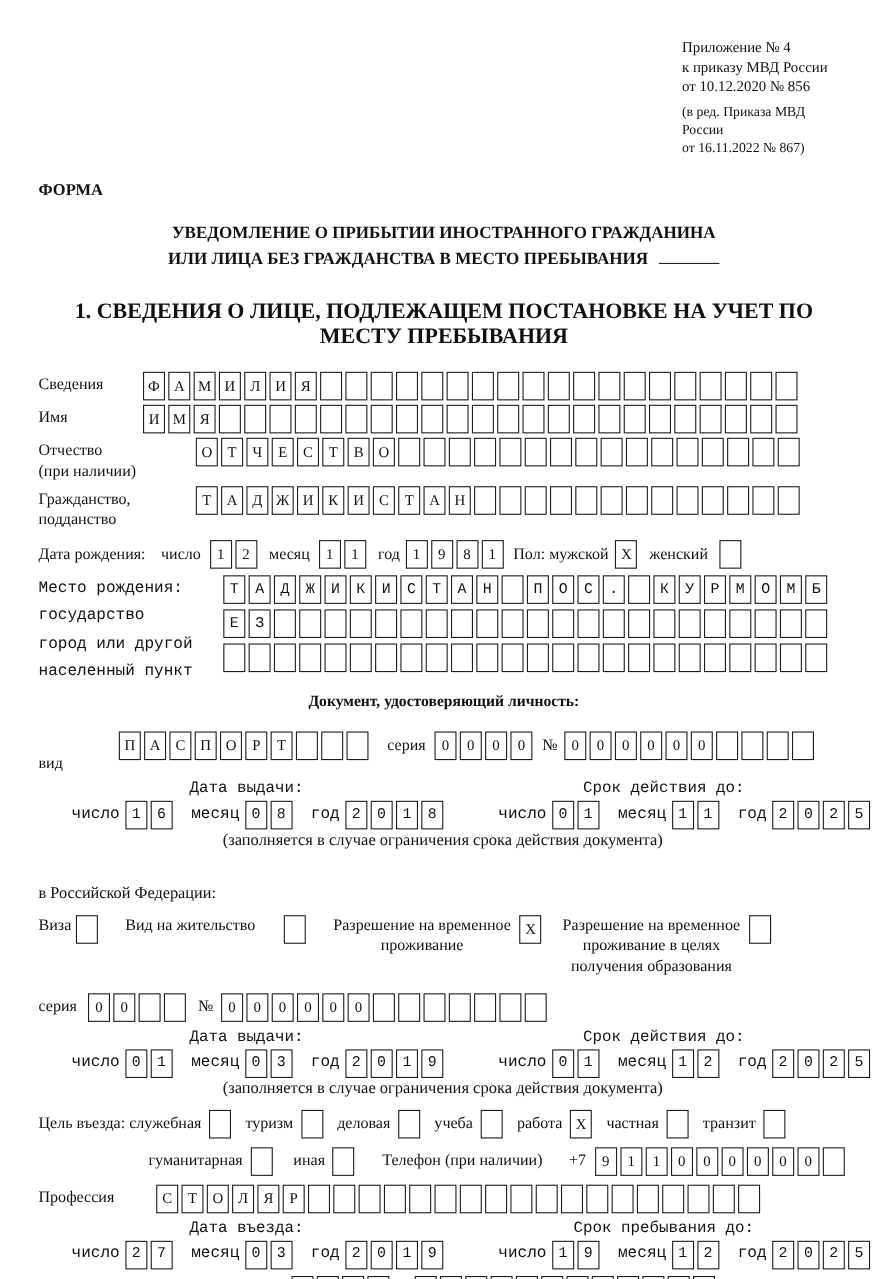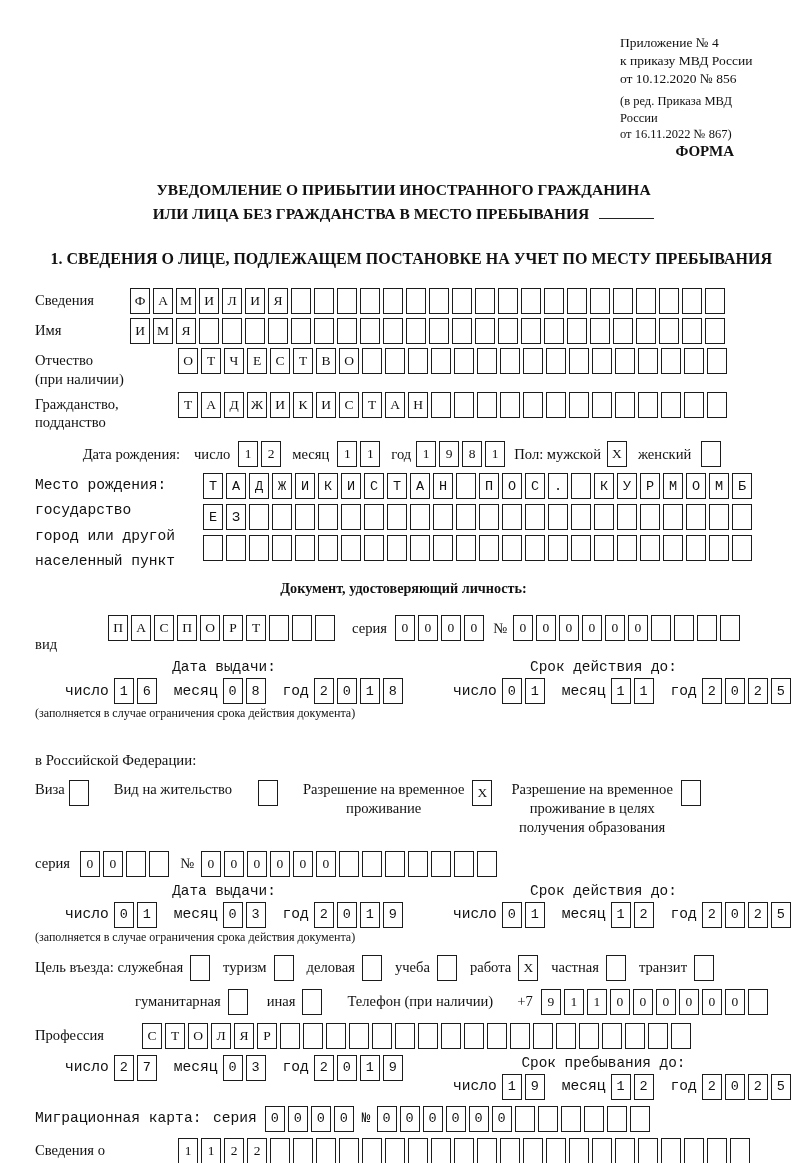--- a/index.html
+++ b/index.html
@@ -3,45 +3,45 @@
 <meta charset="utf-8">
 <style>
   html,body{margin:0;padding:0;background:#fff;}
   .page{
     position:relative;width:800px;height:1163px;margin:0 auto;background:#fff;
     font-family:"Liberation Serif","DejaVu Serif",serif;color:#111;
     box-sizing:border-box;padding:34px 28px 0 35px;overflow:hidden;
   }
   .hdr{margin-left:585px;font-size:13.5px;line-height:1.35;}
   .hdr .sub{font-size:12.5px;margin-top:4px;}
-  .forma{text-align:right;padding-right:38px;font-weight:bold;font-size:15px;}
+  .forma{margin-top:22px;text-align:left;padding-right:38px;font-weight:bold;font-size:15px;}
   .title{margin-top:18px;text-align:center;font-weight:bold;font-size:15.5px;line-height:1.55;}
   .blank-line{display:inline-block;width:55px;border-bottom:1.6px solid #222;vertical-align:baseline;margin-left:10px;}
-  .sec1{margin-top:24px;text-align:right;font-weight:bold;font-size:16px;margin-bottom:20px;}
+  .sec1{margin-top:24px;text-align:center;font-weight:bold;font-size:20px;margin-bottom:20px;}
   .lbl{font-size:14.6px;line-height:1.25;}
   .row{display:flex;align-items:flex-start;margin-bottom:4px;}
   .boxes{display:flex;flex-wrap:nowrap;}
   .bx{
     display:inline-flex;align-items:center;justify-content:center;
     width:18px;height:24px;border:1.6px solid #1c1c1c;margin-right:3px;
     font-size:13.5px;flex:0 0 auto;background:#fff;
   }
   .lblw95{width:95px;flex:0 0 95px;padding-top:3px;}
   .lblw143{width:143px;flex:0 0 143px;padding-top:3px;}
   .lblw168{width:168px;flex:0 0 168px;padding-top:3px;}
   .stack{display:flex;flex-direction:column;gap:5px;}
   .doc-title{text-align:center;font-weight:bold;font-size:14.2px;margin:10px 0 6px 0;}
   .datepair{display:flex;margin-bottom:2px;}
   .dp-left{width:378px;flex:0 0 378px;}
   .dp-right{flex:1;}
   .dp-head{text-align:center;font-size:14.4px;margin-bottom:3px;}
   .dp-nums{display:flex;align-items:center;}
   .dp-nums .lbl{padding-right:5px;}
   .dp-nums .gap{width:14px;}
-  .note-r{text-align:left;font-size:12px;margin:2px 2px 10px 0;}
+  .note-r{text-align:center;font-size:15px;margin:2px 2px 10px 0;}
   .opt{display:flex;align-items:flex-start;}
   .opt .txt{font-size:14.6px;line-height:1.3;text-align:center;}
   .opt .bxwrap{margin-left:8px;margin-top:0;}
   .purpose-row{display:flex;align-items:center;margin-bottom:8px;flex-wrap:nowrap;}
   .purpose-row .lbl{white-space:nowrap;}
   .purpose-row .cb{margin:0 10px 0 7px;}
   .reps{display:flex;margin-top:6px;}
   .mt6{margin-top:6px;font-family:Liberation Mono, monospace;} .mt10{margin-top:10px;} .mt14{margin-top:14px;}
   .intro{font-size:14.8px;line-height:1.5;}
 </style>
@@ -194,21 +194,21 @@
         <span class="bx"></span>
         <span class="bx"></span>
         <span class="bx"></span>
         <span class="bx"></span>
         <span class="bx"></span>
         <span class="bx"></span>
         <span class="bx"></span>
       </div>
   </div>
 
-  <div class="row mt10" style="align-items:center;justify-content:center;">
+  <div class="row mt10" style="align-items:center;">
     <span class="lbl" style="padding-right:14px;">Дата рождения:</span>
     <span class="lbl" style="padding-right:8px;">число</span>
     <span class="boxes">
         <span class="bx">1</span>
         <span class="bx">2</span>
       </span>
     <span class="lbl" style="padding:0 8px;">месяц</span>
     <span class="boxes">
         <span class="bx">1</span>
         <span class="bx">1</span>
@@ -604,20 +604,21 @@
         <span class="bx"></span>
         <span class="bx"></span>
         <span class="bx"></span>
         <span class="bx"></span>
         <span class="bx"></span>
       </div>
   </div>
 
   <div class="datepair mt6">
     <div class="dp-left">
+      <div class="dp-head">Дата въезда:</div>
       <div class="dp-nums" style="padding-left:30px;">
         <span class="lbl">число</span>
         <span class="boxes">
             <span class="bx">2</span>
             <span class="bx">7</span>
           </span>
         <span class="gap"></span>
         <span class="lbl">месяц</span>
         <span class="boxes">
             <span class="bx">0</span>

